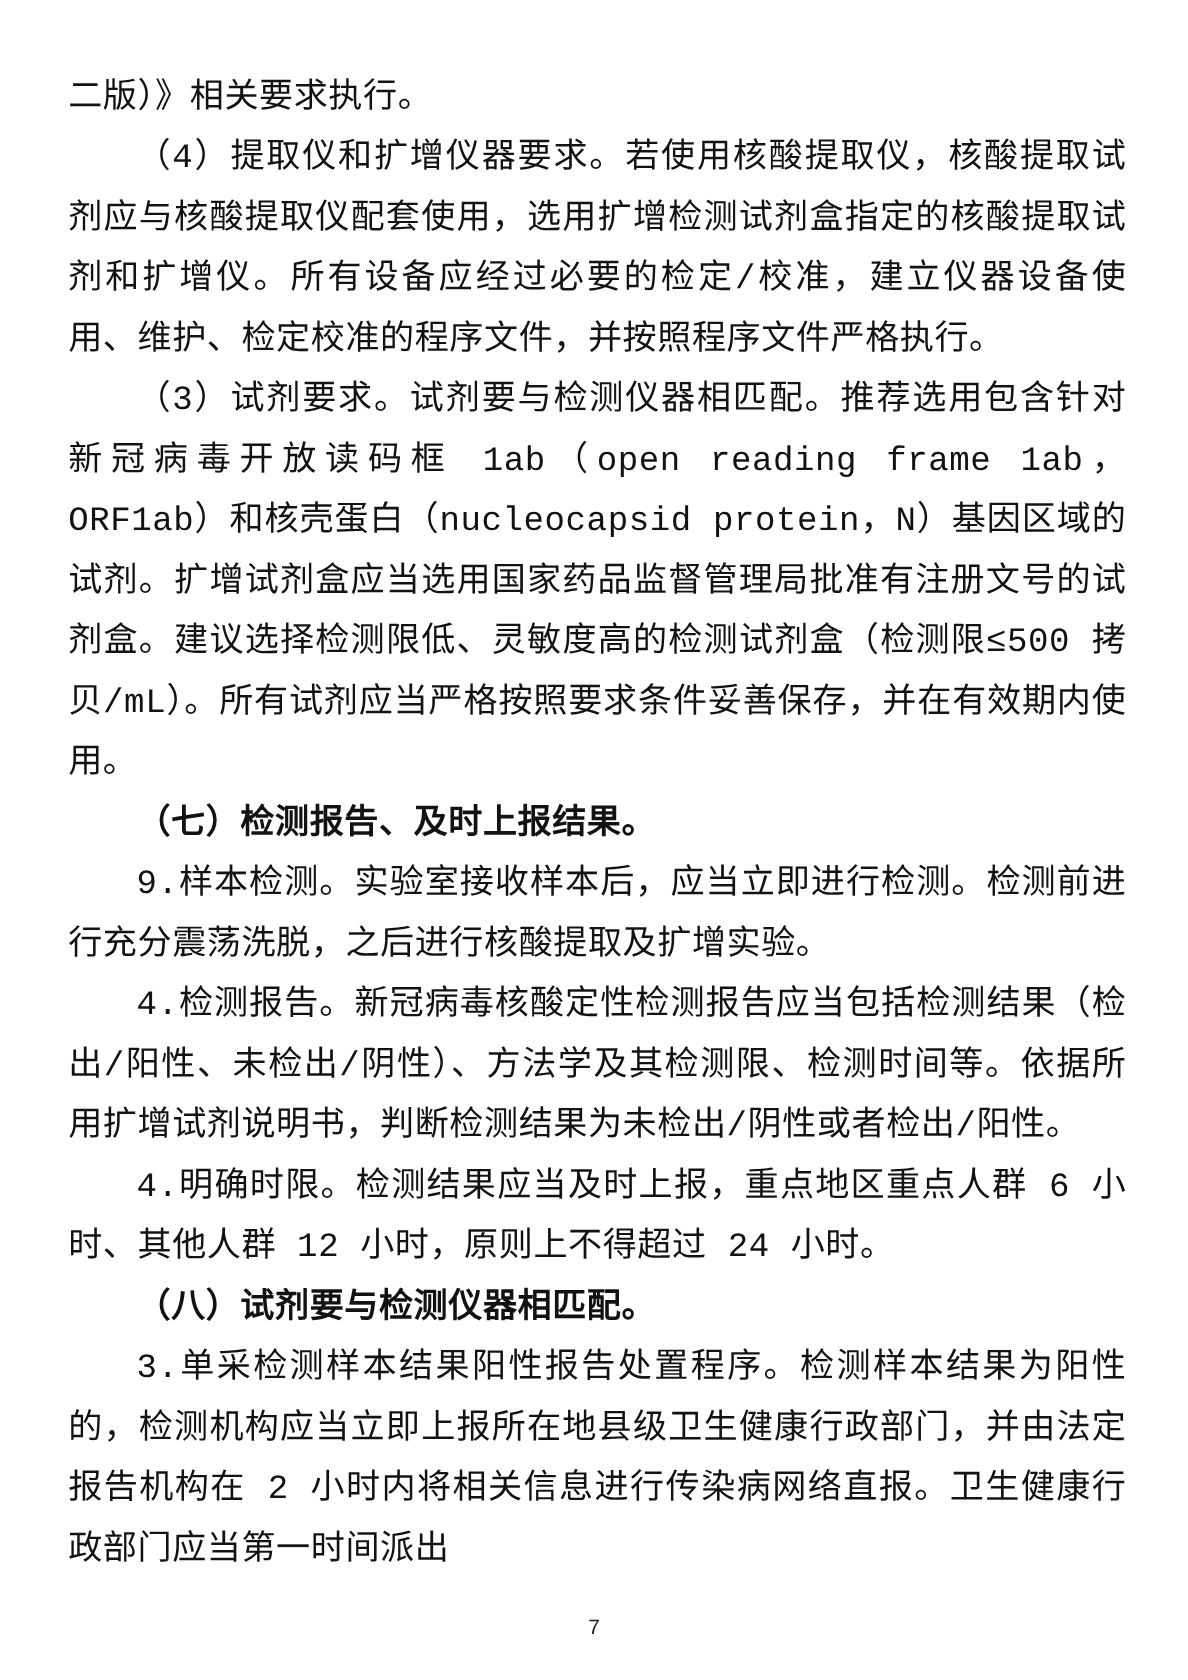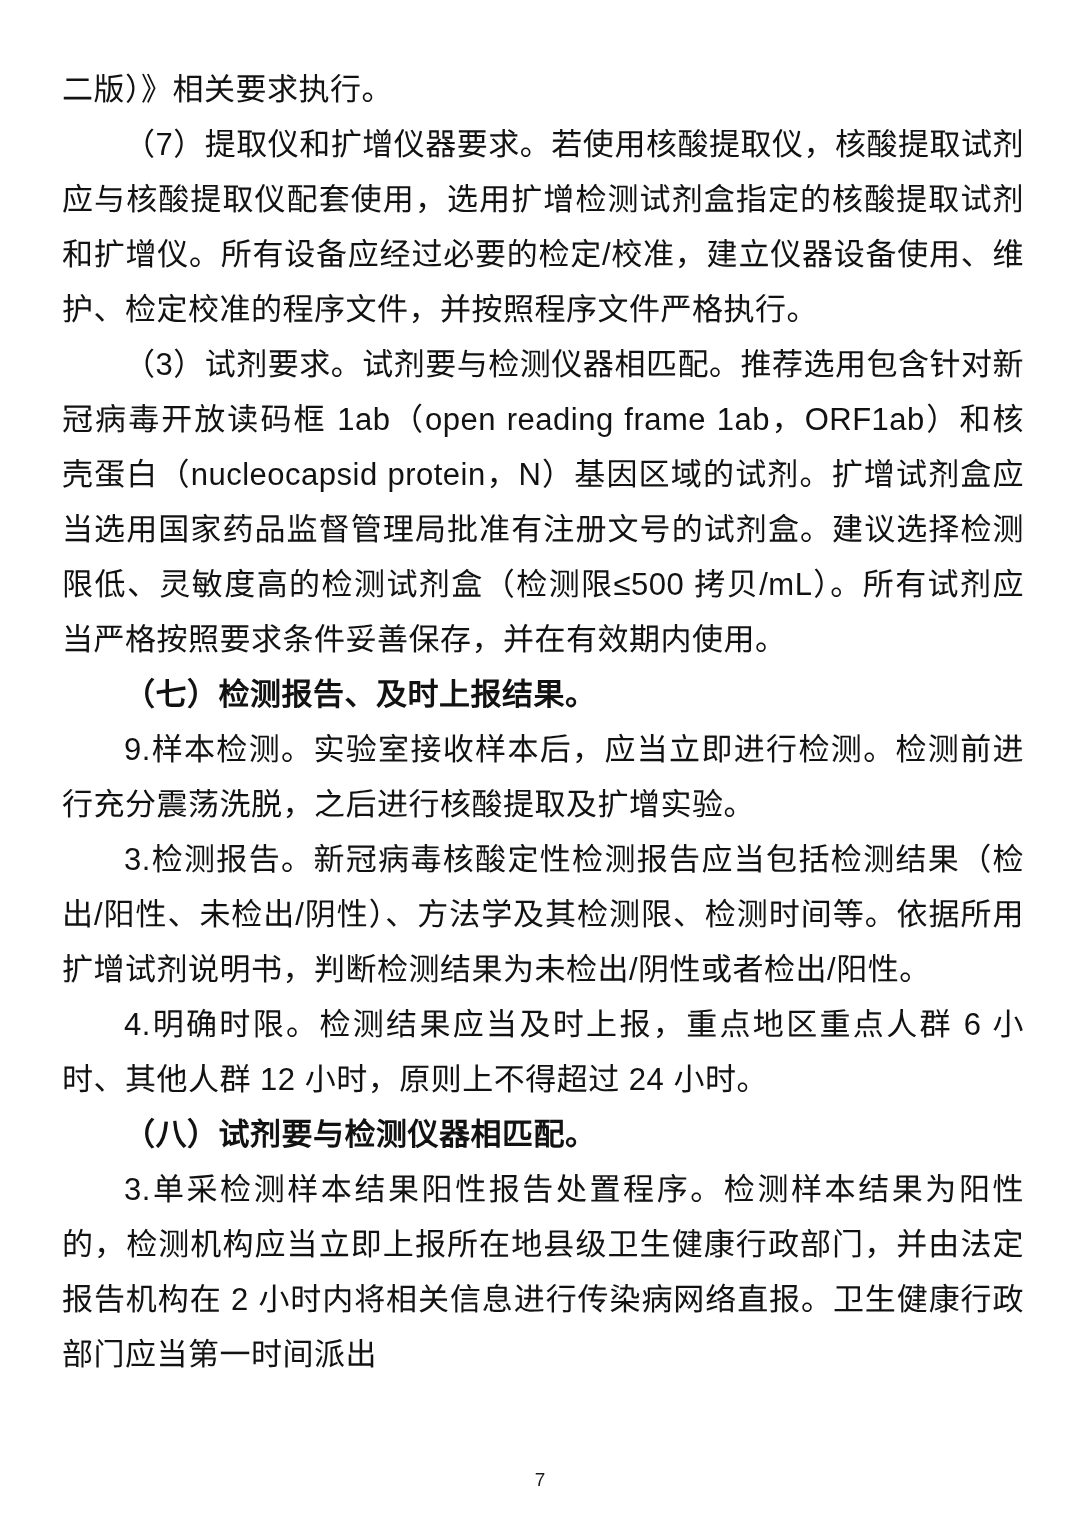--- a/index.html
+++ b/index.html
@@ -17,20 +17,21 @@
   }
   .page {
     position: relative;
     width: 1080px;
     height: 1527px;
     box-sizing: border-box;
   }
   .content {
     box-sizing: border-box;
     padding: 62px 56px 0 62px;
+    font-family: Liberation Mono, monospace;
   }
   p.para {
     margin: 0;
     padding: 0;
     font-size: 31px;
     line-height: 55px;
     text-align: justify;
     text-justify: inter-ideograph;
     letter-spacing: 0.5px;
     word-break: break-word;
@@ -53,25 +54,25 @@
     line-height: 22px;
     color: #1a1a1a;
   }
 </style>
 </head>
 <body>
 
 <div class="page">
   <main class="content">
       <p class="para">二版）》相关要求执行。</p>
-      <p class="para indent">（7）提取仪和扩增仪器要求。若使用核酸提取仪，核酸提取试剂应与核酸提取仪配套使用，选用扩增检测试剂盒指定的核酸提取试剂和扩增仪。所有设备应经过必要的检定/校准，建立仪器设备使用、维护、检定校准的程序文件，并按照程序文件严格执行。</p>
+      <p class="para indent">（4）提取仪和扩增仪器要求。若使用核酸提取仪，核酸提取试剂应与核酸提取仪配套使用，选用扩增检测试剂盒指定的核酸提取试剂和扩增仪。所有设备应经过必要的检定/校准，建立仪器设备使用、维护、检定校准的程序文件，并按照程序文件严格执行。</p>
       <p class="para indent">（3）试剂要求。试剂要与检测仪器相匹配。推荐选用包含针对新冠病毒开放读码框 1ab（open reading frame 1ab，ORF1ab）和核壳蛋白（nucleocapsid protein，N）基因区域的试剂。扩增试剂盒应当选用国家药品监督管理局批准有注册文号的试剂盒。建议选择检测限低、灵敏度高的检测试剂盒（检测限≤500 拷贝/mL）。所有试剂应当严格按照要求条件妥善保存，并在有效期内使用。</p>
       <p class="para indent bold">（七）检测报告、及时上报结果。</p>
       <p class="para indent">9.样本检测。实验室接收样本后，应当立即进行检测。检测前进行充分震荡洗脱，之后进行核酸提取及扩增实验。</p>
-      <p class="para indent">3.检测报告。新冠病毒核酸定性检测报告应当包括检测结果（检出/阳性、未检出/阴性）、方法学及其检测限、检测时间等。依据所用扩增试剂说明书，判断检测结果为未检出/阴性或者检出/阳性。</p>
+      <p class="para indent">4.检测报告。新冠病毒核酸定性检测报告应当包括检测结果（检出/阳性、未检出/阴性）、方法学及其检测限、检测时间等。依据所用扩增试剂说明书，判断检测结果为未检出/阴性或者检出/阳性。</p>
       <p class="para indent">4.明确时限。检测结果应当及时上报，重点地区重点人群 6 小时、其他人群 12 小时，原则上不得超过 24 小时。</p>
       <p class="para indent bold">（八）试剂要与检测仪器相匹配。</p>
       <p class="para indent">3.单采检测样本结果阳性报告处置程序。检测样本结果为阳性的，检测机构应当立即上报所在地县级卫生健康行政部门，并由法定报告机构在 2 小时内将相关信息进行传染病网络直报。卫生健康行政部门应当第一时间派出</p>
     </main>
   <footer class="footer">
     <span class="pagenum">7</span>
   </footer>
 </div>
 
 </body></html>

